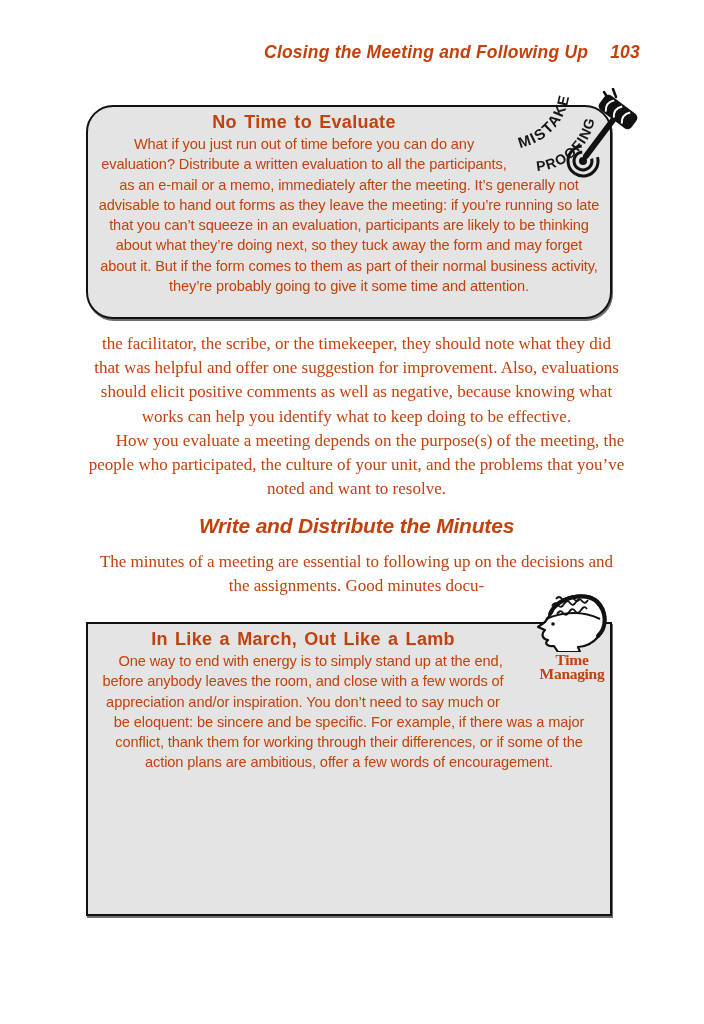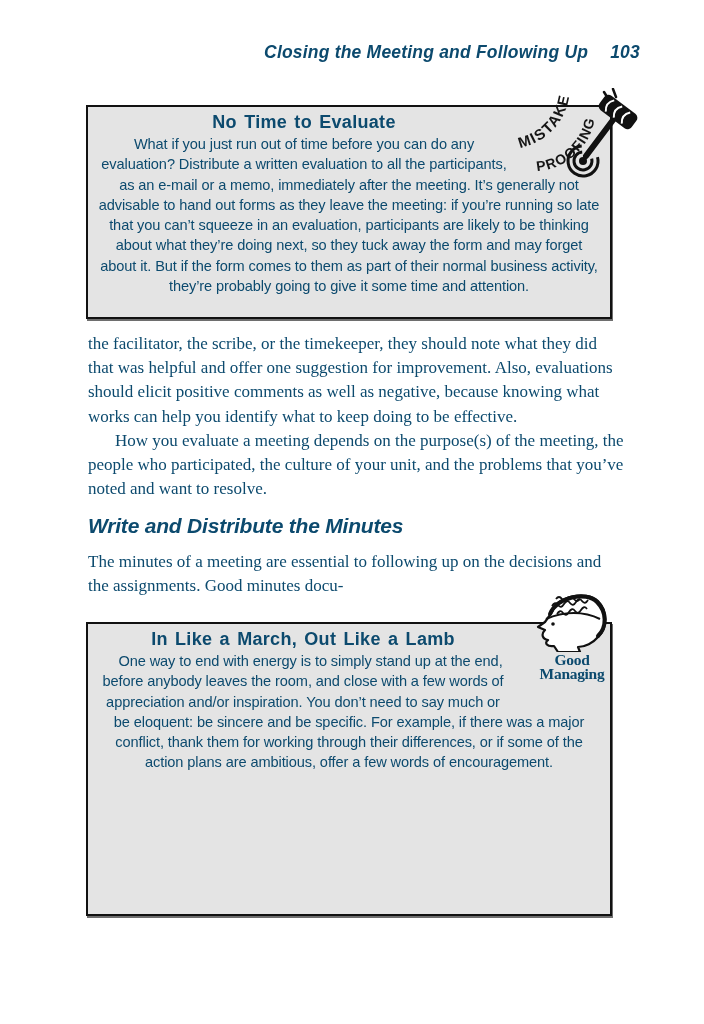--- a/index.html
+++ b/index.html
@@ -2,21 +2,21 @@
 <html><head>
 <meta charset="utf-8">
 <style>
   html,body{margin:0;padding:0;background:#888;}
   .page{
     position:relative;
     width:704px;height:1024px;
     background:#ffffff;
     overflow:hidden;
     font-family:"Liberation Sans",sans-serif;
-    color:#0c4a6e;
+    color:#c2410c;
   }
   
   .running-head{
     position:absolute;top:42px;right:64px;
     font-family:"Liberation Sans",sans-serif;
     font-weight:bold;font-style:italic;
     font-size:17.5px;letter-spacing:.2px;
     white-space:nowrap;
   }
   .running-head .pagenum{margin-left:22px;}
@@ -24,42 +24,42 @@
   
   .note-box{
     position:absolute;left:86px;width:526px;
     background:#e4e4e4;
     border:2px solid #111;
     box-shadow:1px 2px 0 #6e6e6e;
     box-sizing:border-box;
     padding:3px 9px 4px 9px;
     z-index:1;
   }
-  .box1{top:105px;min-height:214px;}
+  .box1{top:105px;min-height:214px;border-radius:27px;}
   .box2{top:622px;min-height:294px;}
   .cutout{float:right;}
   .cutout.c1{width:90px;height:62px;}
   .cutout.c2{width:92px;height:66px;}
   .box-title{
     margin:2px 0 1px 0;
     font-size:18px;font-weight:bold;
     text-align:center;letter-spacing:.3px;word-spacing:2px;
   }
   .box-par{
     margin:0;font-size:14.6px;line-height:20.3px;
     letter-spacing:-.1px;
     text-align:center;
   }
   .box-par.indent{text-indent:15px;}
 
   
   .body-text{
     position:absolute;left:88px;top:332px;width:537px;
     font-family:"Liberation Serif",serif;
-    font-size:17px;line-height:24.2px;
+    font-size:17px;line-height:24.2px;text-align:center;
   }
   .body-text p{margin:0;}
   .body-text p.indent{text-indent:27px;}
   .section-heading{
     font-family:"Liberation Sans",sans-serif;
     font-weight:bold;font-style:italic;
     font-size:21px;letter-spacing:-.2px;
     margin:13px 0 11px 0;
   }
 
@@ -138,18 +138,18 @@
     <svg width="84" height="62" viewBox="0 0 84 62">
       <path d="M 22 22 C 28 6 56 0 68 11 C 78 21 78 38 68 47 C 63 53 55 57 48 57 L 50 62 L 28 62 L 24 56 C 17 57 14 53 18 50 C 12 49 11 44 15 40 L 8 37 L 15 32 Z" fill="#fff" stroke="#111" stroke-width="2.2" stroke-linejoin="round"></path>
       <path d="M 20 24 C 27 7 56 1 67 12 C 77 22 77 37 68 46" fill="none" stroke="#111" stroke-width="4" stroke-linecap="round"></path>
       <path d="M 16 29 C 34 21 54 21 70 29" fill="none" stroke="#111" stroke-width="2"></path>
       <path d="M 26 9 q 3 -4 6 0 q 3 4 6 0 q 3 -4 6 0 q 3 4 6 0" fill="none" stroke="#111" stroke-width="1.8"></path>
       <path d="M 22 16 q 3 -5 6 -1 q 3 4 6 -1 q 3 -5 6 -1 q 3 4 6 -1 q 3 -5 6 -1 q 3 4 6 -1" fill="none" stroke="#111" stroke-width="1.8"></path>
       <path d="M 27 24 q 3 -5 6 -1 q 3 4 6 -1 q 3 -5 6 -1 q 3 4 6 -1 q 3 -5 6 -1" fill="none" stroke="#111" stroke-width="1.8"></path>
       <circle cx="23" cy="34" r="1.8" fill="#111"></circle>
     </svg>
     <div class="sm-label">
-      <span>Good</span>
+      <span>Time</span>
       <span>Managing</span>
     </div>
   </div>
 
 </div>
 
 </body></html>

